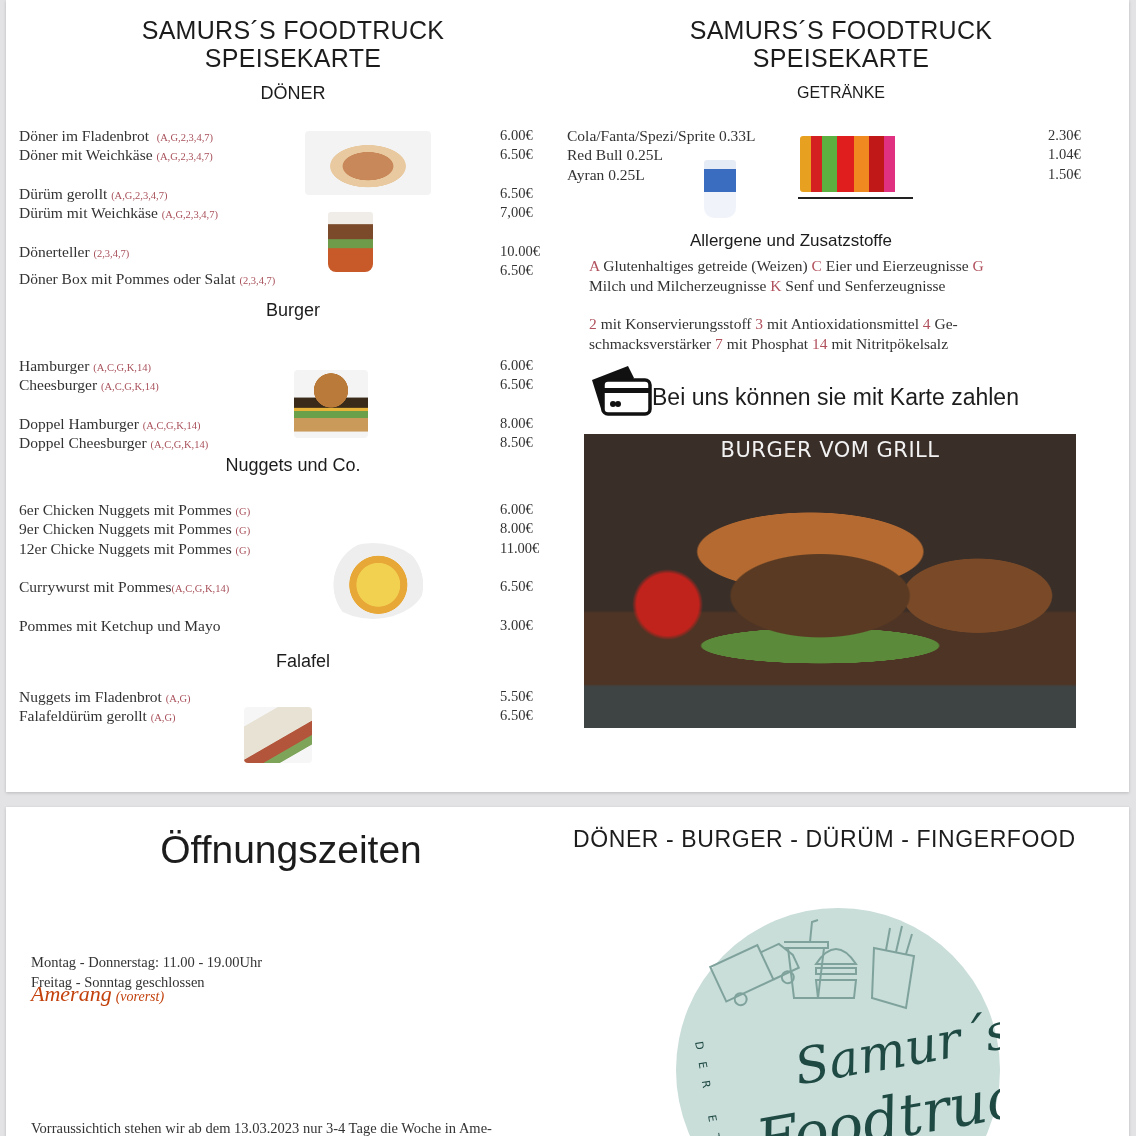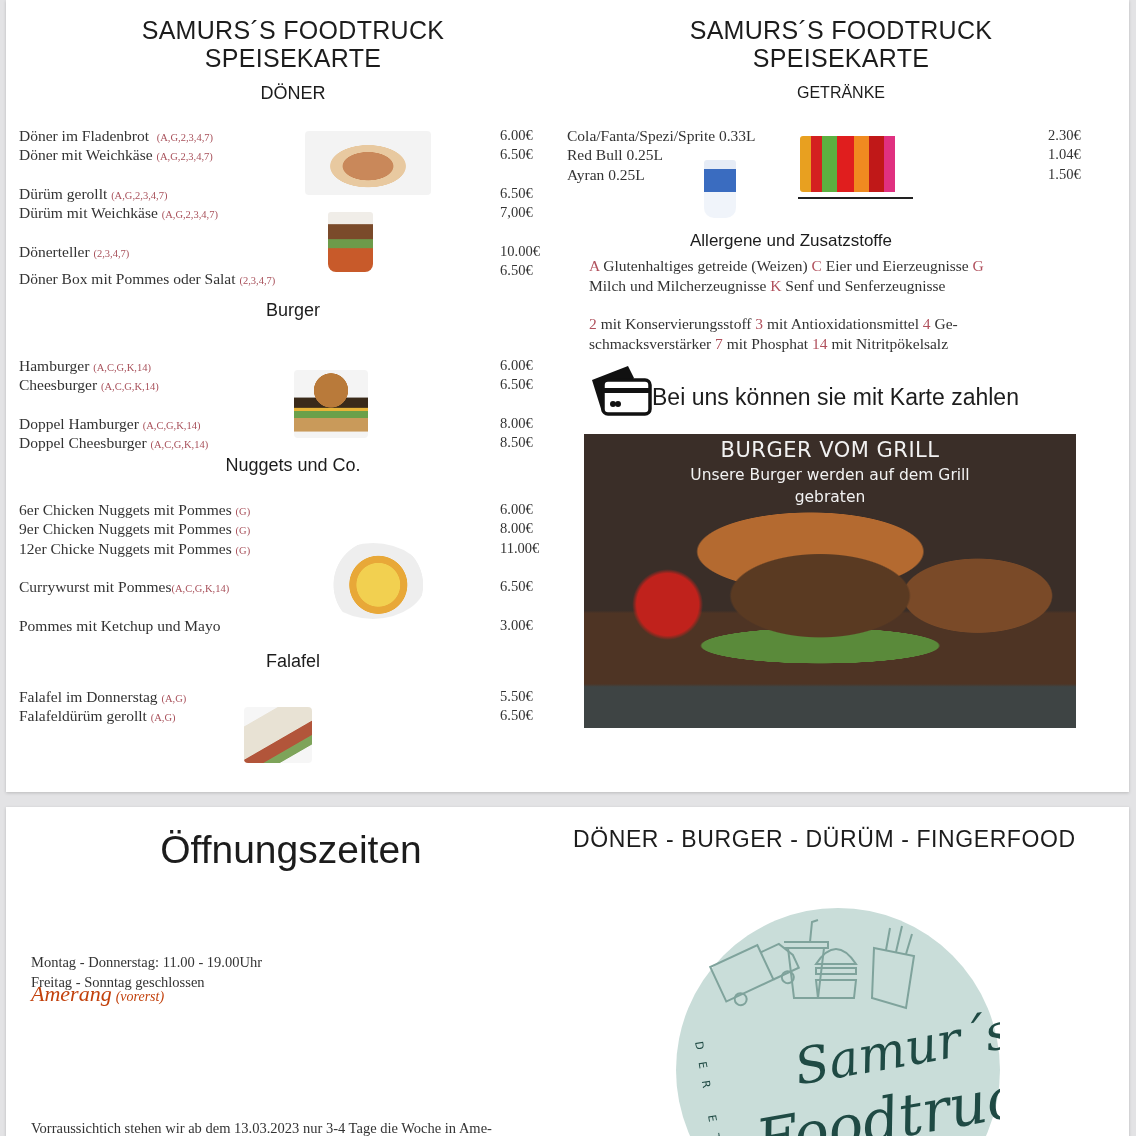--- a/index.html
+++ b/index.html
@@ -110,22 +110,22 @@
 <div class="item" style="left:19px; top:519px;"><span>9er Chicken Nuggets mit Pommes</span> <span class="allergen">(G)</span></div>
 <div class="price" style="left:500px; top:519px;">8.00€</div>
 <div class="item" style="left:19px; top:539px;"><span>12er Chicke Nuggets mit Pommes</span> <span class="allergen">(G)</span></div>
 <div class="price" style="left:500px; top:539px;">11.00€</div>
 <div class="item" style="left:19px; top:577px;"><span>Currywurst mit Pommes</span><span class="allergen">(A,C,G,K,14)</span></div>
 <div class="price" style="left:500px; top:577px;">6.50€</div>
 <div class="item" style="left:19px; top:616px;"><span>Pommes mit Ketchup und Mayo</span></div>
 <div class="price" style="left:500px; top:616px;">3.00€</div>
 <div class="img curry-img" style="left:320px; top:543px; width:106px; height:76px;"></div>
 
-<div class="abs sans section-head" style="left:193px; top:651px; width:200px;text-align:center;">Falafel</div>
-<div class="item" style="left:19px; top:687px;"><span>Falafel im Donnerstag</span> <span class="allergen">(A,G)</span></div>
+<div class="abs sans section-head" style="left:203px; top:651px; width:200px;text-align:center;">Falafel</div>
+<div class="item" style="left:19px; top:687px;"><span>Nuggets im Fladenbrot</span> <span class="allergen">(A,G)</span></div>
 <div class="price" style="left:500px; top:687px;">5.50€</div>
 <div class="item" style="left:19px; top:706px;"><span>Falafeldürüm gerollt</span> <span class="allergen">(A,G)</span></div>
 <div class="price" style="left:500px; top:706px;">6.50€</div>
 <div class="img wrap-img" style="left:244px; top:707px; width:68px; height:56px;"></div>
 
 <div class="abs sans title" style="left:666px; top:16px; width:350px;">
   <div>SAMURS´S FOODTRUCK</div>
   <div>SPEISEKARTE</div>
 </div>
 <div class="abs sans" style="left:741px; top:84px; width:200px; text-align:center; font-size:16px;">GETRÄNKE</div>
@@ -163,21 +163,20 @@
     <rect x="15" y="16" width="47" height="34" rx="5" fill="#fff" stroke="#111" stroke-width="3.5"></rect>
     <rect x="15" y="24" width="47" height="5" fill="#111"></rect>
     <circle cx="25" cy="40" r="3" fill="#111"></circle>
       <circle cx="30" cy="40" r="3" fill="#111"></circle>
   </svg>
 </div>
 <div class="abs sans" style="left:652px; top:384px; font-size:23px; white-space:nowrap;">Bei uns können sie mit Karte zahlen</div>
 
 <div class="grill">
   <div class="grill-title">BURGER VOM GRILL</div>
-  <div class="grill-sub">Unsere Burger werden auf dem Grill gebraten</div>
 </div>
 
 <div class="page" id="page-bottom"></div>
 
 <div class="abs sans" style="left:131px; top:828px; width:320px; text-align:center; font-size:39px;">Öffnungszeiten</div>
 
 <div class="abs" style="left:31px; top:981px; white-space:nowrap; color:#c2410c;font-style:italic;">
   <span style="font-size:22px;">Amerang</span>
   <span style="font-size:14px;">(vorerst)</span>
 </div>

